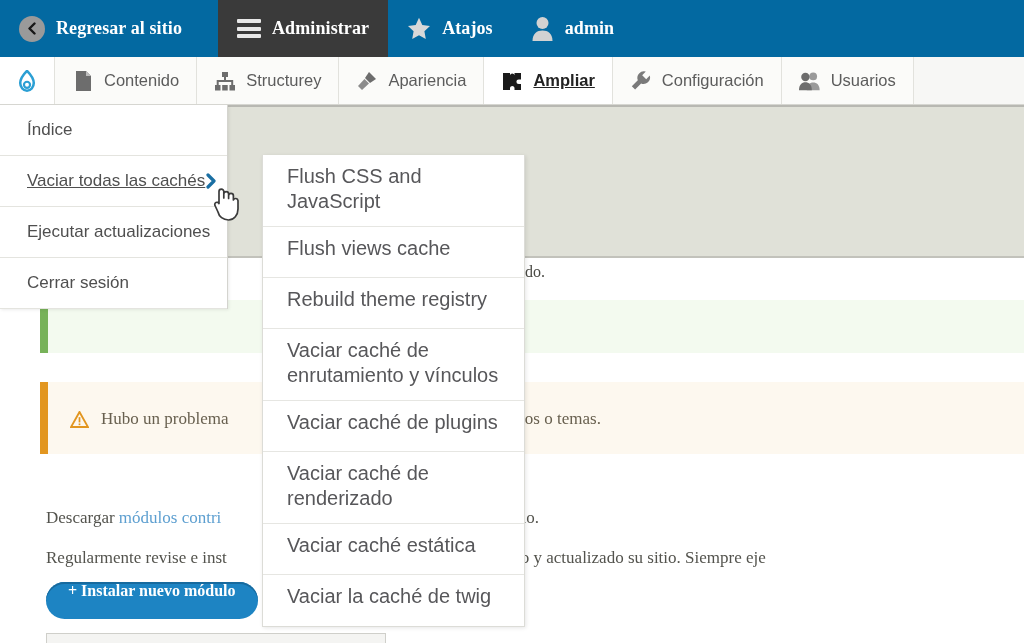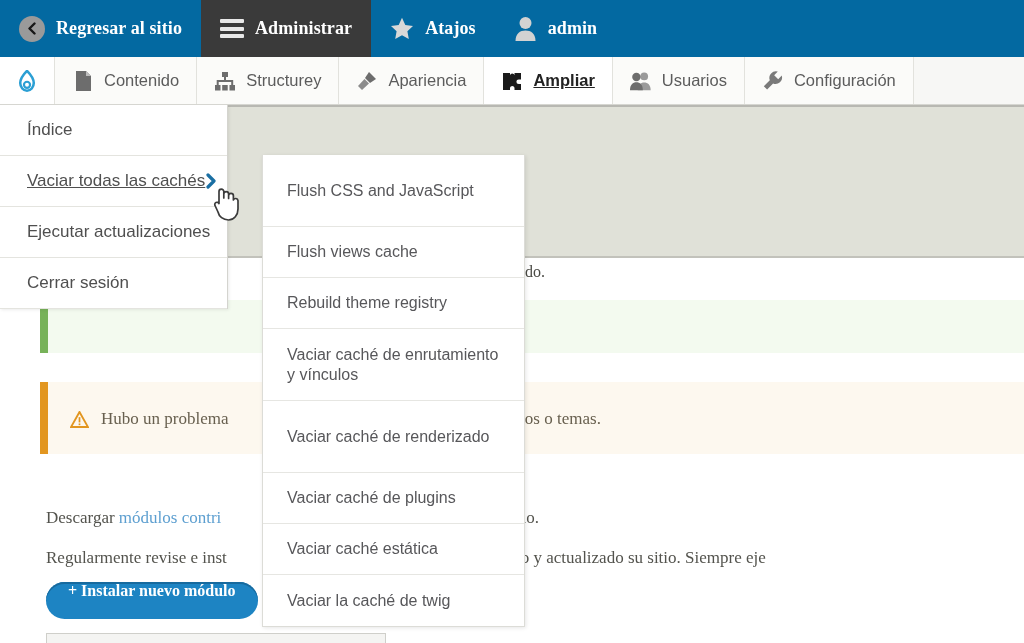--- a/index.html
+++ b/index.html
@@ -19,21 +19,21 @@
     z-index: 40;
   }
   .topbar-item {
     display: flex; align-items: center; gap: 11px;
     padding: 0 19px;
     color: #ffffff;
     font-size: 18px; font-weight: bold;
     white-space: nowrap;
     font-family: "Liberation Serif", serif;
   }
-  .topbar-item.active { background: #3a3a3a; }
+  .topbar-item.active { background: #3a3a3a; margin-left: 17px; }
   .topbar-item .tb-label { letter-spacing: .1px; }
 
   .ico-back {
     width: 26px; height: 26px; border-radius: 50%;
     background: #9a9a9a;
     display: flex; align-items: center; justify-content: center;
     flex: 0 0 auto;
   }
   .ico-back svg { display:block; }
 
@@ -134,23 +134,23 @@
   
   .menu-sub {
     position:absolute; top:155px; left:262px; width:263px;
     background:#ffffff;
     border:1px solid #dcdcd7;
     border-top:none;
     z-index: 32;
     box-shadow: 1px 1px 4px rgba(0,0,0,.10);
   }
   .menu-sub .si {
-    display:flex; align-items:center;
+    display:flex; 
     min-height:51px; padding:9px 14px 9px 24px;
-    font-size:16px; color:#57575a;
+    font-size:20px; color:#57575a;
     border-bottom:1px solid #e6e6e2;
     line-height:1.25;
   }
   .menu-sub .si:last-child { border-bottom:none; }
   .menu-sub .si.two { min-height:72px; }
 </style>
 </head>
 <body>
 
 <div id="root">
@@ -271,35 +271,35 @@
     </div>
 
     <div class="subbar-item current">
       <svg class="sb-icon" viewBox="0 0 22 22">
         <path d="M2 3 H9 V5.2 A2.3 2.3 0 0 1 13.5 5.2 V3 H20 V9.4 H17.7 A2.3 2.3 0 0 0 17.7 14 H20 V20 H13.5 V17.8 A2.3 2.3 0 0 0 9 17.8 V20 H2 Z" fill="#1a1a1a"></path>
       </svg>
       <span class="sb-label">Ampliar</span>
     </div>
 
     <div class="subbar-item">
+      <svg class="sb-icon" viewBox="0 0 22 22">
+        <path d="M15.8 1.6 A6.6 6.6 0 0 0 7.8 10.3 L1.8 16.3 L5.1 19.6 L11.1 13.6 A6.6 6.6 0 0 0 19.8 5.6 L16.2 9.2 L12.2 5.2 Z" fill="#7a7a7a"></path>
+      </svg>
+      <span class="sb-label">Configuración</span>
+    </div>
+
+    <div class="subbar-item">
       <svg class="sb-icon" viewBox="0 0 24 22">
         <circle cx="15.5" cy="6" r="4.2" fill="#9a9a9a"></circle>
         <path d="M8.5 21 C8.5 15.2 11.6 12.6 15.5 12.6 C19.4 12.6 22.5 15.2 22.5 21 Z" fill="#9a9a9a"></path>
         <circle cx="7" cy="6.6" r="4.6" fill="#6d6d6d"></circle>
         <path d="M0 21 C0 15 3.2 12.4 7 12.4 C10.8 12.4 14 15 14 21 Z" fill="#6d6d6d"></path>
       </svg>
       <span class="sb-label">Usuarios</span>
     </div>
-
-    <div class="subbar-item">
-      <svg class="sb-icon" viewBox="0 0 22 22">
-        <path d="M15.8 1.6 A6.6 6.6 0 0 0 7.8 10.3 L1.8 16.3 L5.1 19.6 L11.1 13.6 A6.6 6.6 0 0 0 19.8 5.6 L16.2 9.2 L12.2 5.2 Z" fill="#7a7a7a"></path>
-      </svg>
-      <span class="sb-label">Configuración</span>
-    </div>
   </div>
 
   <div class="menu-left">
 
     <div class="mi">
       <span class="mi-label">Índice</span>
     </div>
 
     <div class="mi hovered">
       <span class="mi-label">Vaciar todas las cachés</span>
@@ -328,27 +328,27 @@
     </div>
     <div class="si">
       <span>Flush views cache</span>
     </div>
     <div class="si">
       <span>Rebuild theme registry</span>
     </div>
     <div class="si two">
       <span>Vaciar caché de enrutamiento y vínculos</span>
     </div>
+    <div class="si">
+      <span>Vaciar caché de plugins</span>
+    </div>
     <div class="si two">
       <span>Vaciar caché de renderizado</span>
     </div>
     <div class="si">
-      <span>Vaciar caché de plugins</span>
-    </div>
-    <div class="si">
       <span>Vaciar caché estática</span>
     </div>
     <div class="si">
       <span>Vaciar la caché de twig</span>
     </div>
   </div>
 
 </div>
 
 </body></html>

